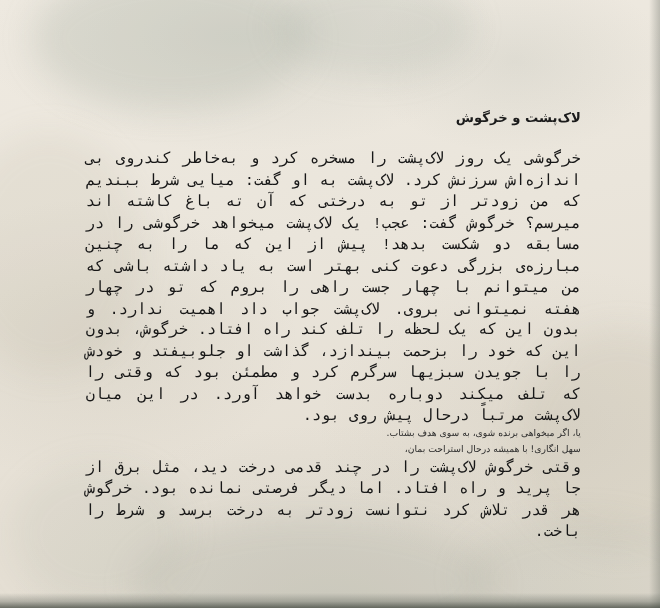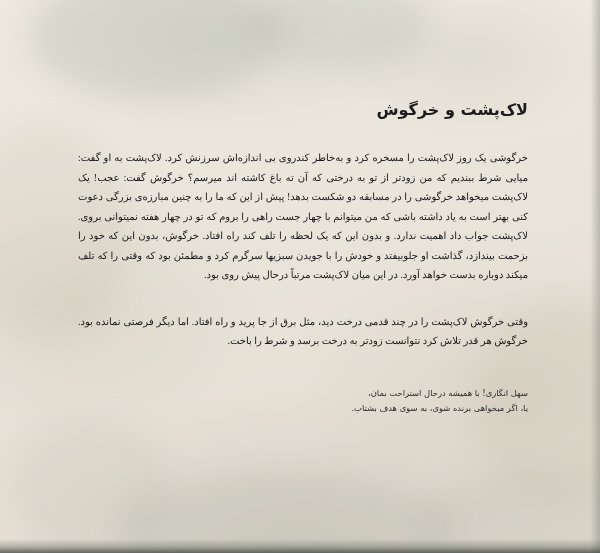--- a/index.html
+++ b/index.html
@@ -56,38 +56,38 @@
     top: 0; bottom: 0; right: 0;
     width: 10px;
     background: linear-gradient(270deg, rgba(80,86,78,0.30) 0%, rgba(80,86,78,0) 100%);
   }
 
   .title {
     position: absolute;
     top: 100px;
     right: 72px;
     font-family: "DejaVu Sans", sans-serif;
-    font-size: 16px;
+    font-size: 12px;
     font-weight: bold;
     color: #1b1b1b;
     letter-spacing: 0;
     direction: rtl;
     text-align: center;
   }
 
   .body-text {
     position: absolute;
-    top: 148px;
+    top: 136px;
     right: 72px;
     width: 450px;
     direction: rtl;
     text-align: justify;
     color: #171717;
-    font-family: Liberation Serif, serif;
-    font-size: 10px;
+    font-family: Liberation Mono, monospace;
+    font-size: 14px;
     line-height: 19.5px;
   }
   .body-text p {
     margin: 0 0 6px 0;
     text-align: justify;
     text-justify: inter-word;
   }
   .body-text p:last-child { margin-bottom: 0; margin-top: 27px; }
 
   .watermark {
@@ -131,20 +131,20 @@
   <div class="stain s7"></div>
 
   <div class="title">لاک‌پشت و خرگوش</div>
 
   <div class="body-text">
     <p>خرگوشی یک روز لاک‌پشت را مسخره کرد و به‌خاطر کندروی بی اندازه‌اش سرزنش کرد. لاک‌پشت به او گفت: میایی شرط ببندیم که من زودتر از تو به درختی که آن ته باغ کاشته اند میرسم؟ خرگوش گفت: عجب! یک لاک‌پشت میخواهد خرگوشی را در مسابقه دو شکست بدهد! پیش از این که ما را به چنین مبارزه‌ی بزرگی دعوت کنی بهتر است به یاد داشته باشی که من میتوانم با چهار جست راهی را بروم که تو در چهار هفته نمیتوانی بروی. لاک‌پشت جواب داد اهمیت ندارد. و بدون این که یک لحظه را تلف کند راه افتاد. خرگوش، بدون این که خود را بزحمت بیندازد، گذاشت او جلوبیفتد و خودش را با جویدن سبزیها سرگرم کرد و مطمئن بود که وقتی را که تلف میکند دوباره بدست خواهد آورد. در این میان لاک‌پشت مرتباً درحال پیش روی بود.</p>
     <p>وقتی خرگوش لاک‌پشت را در چند قدمی درخت دید، مثل برق از جا پرید و راه افتاد. اما دیگر فرصتی نمانده بود. خرگوش هر قدر تلاش کرد نتوانست زودتر به درخت برسد و شرط را باخت.</p>
   </div>
 
   <div class="colophon">
+    <p>یا، اگر میخواهی برنده شوی، به سوی هدف بشتاب.</p>
     <p>سهل انگاری! با همیشه درحال استراحت بمان،</p>
-    <p>یا، اگر میخواهی برنده شوی، به سوی هدف بشتاب.</p>
   </div>
 
 
   <div class="right-edge"></div>
   <div class="bottom-edge"></div>
 </div>
 
 </body></html>

